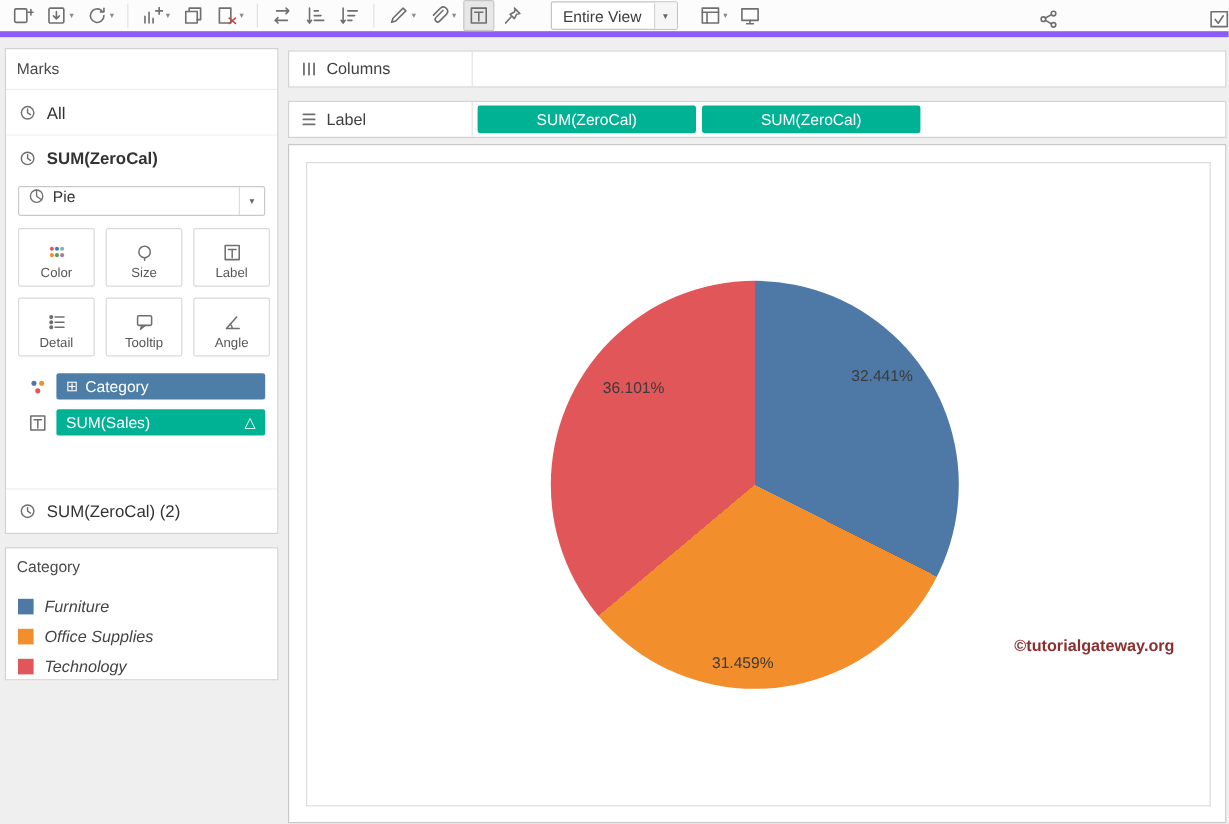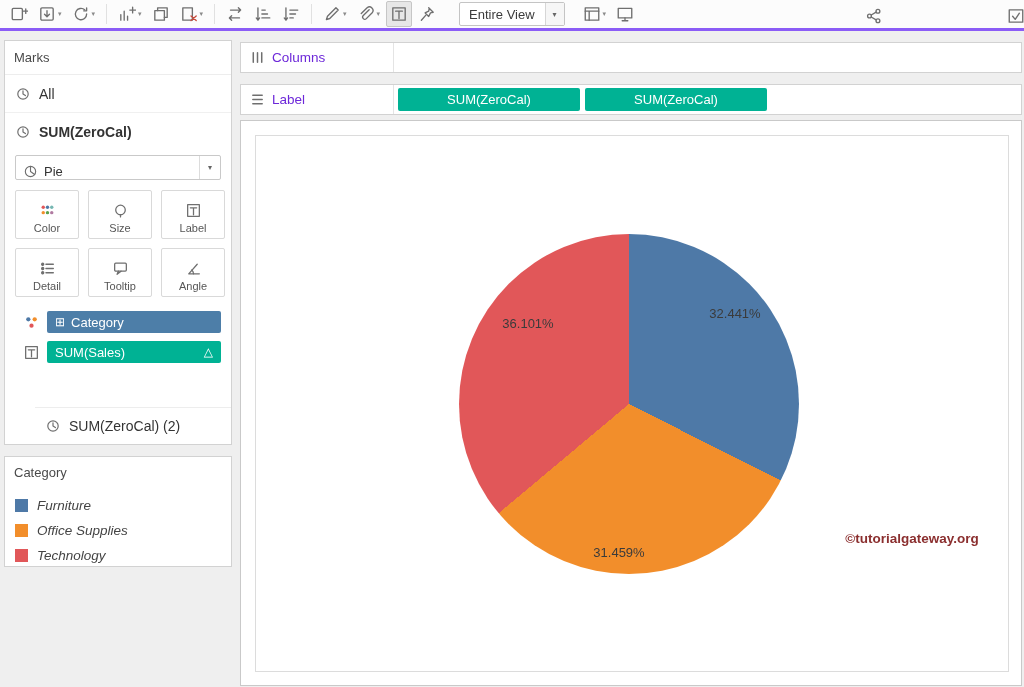--- a/index.html
+++ b/index.html
@@ -2,21 +2,21 @@
 <html><head>
 <meta charset="utf-8">
 <style>
   * { margin:0; padding:0; box-sizing:border-box; }
   html,body { width:1024px; height:687px; }
   body { font-family:"Liberation Sans", sans-serif; background:#efefef; overflow:hidden; }
   .app { position:relative; width:1024px; height:687px; background:#efefef; }
 
   
   .toolbar { position:absolute; top:0; left:0; right:0; height:31px; background:#fcfcfc;
-             border-bottom:3px solid #8b5cf6; display:flex; align-items:center; padding:0 5px; }
+             border-bottom:5px solid #8b5cf6; display:flex; align-items:center; padding:0 5px; }
   .tbtn { display:flex; align-items:center; padding:3px 3px; margin:0 1px; border:1px solid transparent;
           border-radius:2px; cursor:default; }
   .tbtn.active { background:#e7e7e7; border-color:#c6c6c6; }
   .tbtn svg { width:18px; height:18px; }
   .caret { font-size:7px; color:#8a8a8a; margin-left:2px; }
   .tb-sep { width:1px; height:20px; background:#e1e1e1; margin:0 6px; }
   .ico { stroke:#6f6f6f; fill:none; stroke-width:1.2; stroke-linecap:round; stroke-linejoin:round; }
   .fitbox { display:flex; align-items:center; height:24px; border:1px solid #c4c4c4; border-radius:2px;
             background:#fff; margin-left:18px; }
   .fit-text { font-size:13px; color:#3c3c3c; padding:0 10px 0 9px; min-width:78px; }
@@ -30,53 +30,53 @@
   .marks-card { left:4px; top:40px; width:228px; height:405px; }
   .legend-card { left:4px; top:456px; width:228px; height:111px; }
   .mc-title { height:34px; line-height:34px; padding-left:9px; font-size:13px; color:#4a4a4a;
               border-bottom:1px solid #ededed; }
   .mc-row { height:38px; display:flex; align-items:center; gap:8px; padding-left:10px;
             font-size:14px; color:#333; }
   .mc-row.bordered { border-bottom:1px solid #f0f0f0; }
   .mc-row.bold { font-weight:bold; }
   .mc-row svg { width:16px; height:16px; }
   .mark-dd { margin:4px 10px 10px 10px; height:25px; border:1px solid #c9c9c9; border-radius:2px;
-             display:flex; align-items:flex-end; background:#fff; }
+             display:flex; align-items:flex-start; background:#fff; }
   .mark-dd svg { width:15px; height:15px; margin:0 6px 0 7px; }
   .dd-text { font-size:13px; color:#333; }
   .dd-caret { margin-left:auto; width:21px; height:100%; border-left:1px solid #dcdcdc; display:flex;
               align-items:center; justify-content:center; color:#666; font-size:8px; }
   .mbtn-grid { display:grid; grid-template-columns:repeat(3, 64px); gap:9px 9px; padding-left:10px; }
   .mbtn { height:49px; border:1px solid #d9d9d9; border-radius:2px; background:#fff; display:flex;
           flex-direction:column; align-items:center; justify-content:flex-end; padding-bottom:4px; gap:3px; }
   .mbtn svg { width:17px; height:17px; }
   .mlabel { font-size:11px; color:#565656; }
   .pill-row { display:flex; align-items:center; gap:7px; padding-left:18px; margin-top:8px; }
   .pill-row.first { margin-top:14px; }
   .pill-row > svg { width:17px; height:17px; flex:0 0 auto; }
   .pill { width:174px; height:22px; border-radius:2px; color:#fff; font-size:13px; display:flex;
           align-items:center; padding:0 8px; gap:6px; }
   .pill .glyph { font-size:12px; }
   .pill .suffix { margin-left:auto; font-size:12px; }
   .mc-bottom { position:absolute; bottom:0; left:0; right:0; height:37px; border-top:1px solid #ededed;
-               display:flex; align-items:center; gap:8px; padding-left:10px; font-size:14px; color:#333;margin-left:30px; }
+               display:flex; align-items:center; gap:8px; padding-left:10px; font-size:14px; color:#333; }
   .mc-bottom svg { width:16px; height:16px; }
 
   .lg-title { height:30px; line-height:32px; padding-left:9px; font-size:13px; color:#4a4a4a; }
   .lg-items { padding:6px 0 0 10px;font-style:italic; }
   .lg-item { height:25px; display:flex; align-items:center; gap:9px; font-size:13.5px; color:#444; }
   .lg-swatch { width:13px; height:13px; flex:0 0 auto; }
 
   
   .shelf { position:absolute; left:240px; width:782px; height:31px; background:#fff;
            border:1px solid #d2d2d2; display:flex; }
   .columns-shelf { top:42px; }
   .rows-shelf { top:84px; }
   .shelf-label { width:153px; display:flex; align-items:center; gap:7px; padding-left:9px;
-                 border-right:1px solid #e4e4e4; font-size:13.5px; color:#6d28d9; }
+                 border-right:1px solid #e4e4e4; font-size:13.5px; color:#404040; }
   .shelf-label svg { width:15px; height:15px; }
   .shelf-content { flex:1; display:flex; align-items:center; gap:5px; padding-left:4px; }
   .shelf-pill { width:182px; height:23px; border-radius:2px; color:#fff; font-size:13px; display:flex;
                 align-items:center; justify-content:center; }
 
   
   .canvas { position:absolute; left:240px; top:120px; width:782px; height:566px; background:#fff;
             border:1px solid #c9c9c9; }
   .sheet { position:absolute; left:14px; top:14px; right:12px; bottom:13px; border:1px solid #dcdcdc;
            background:#fff; }

